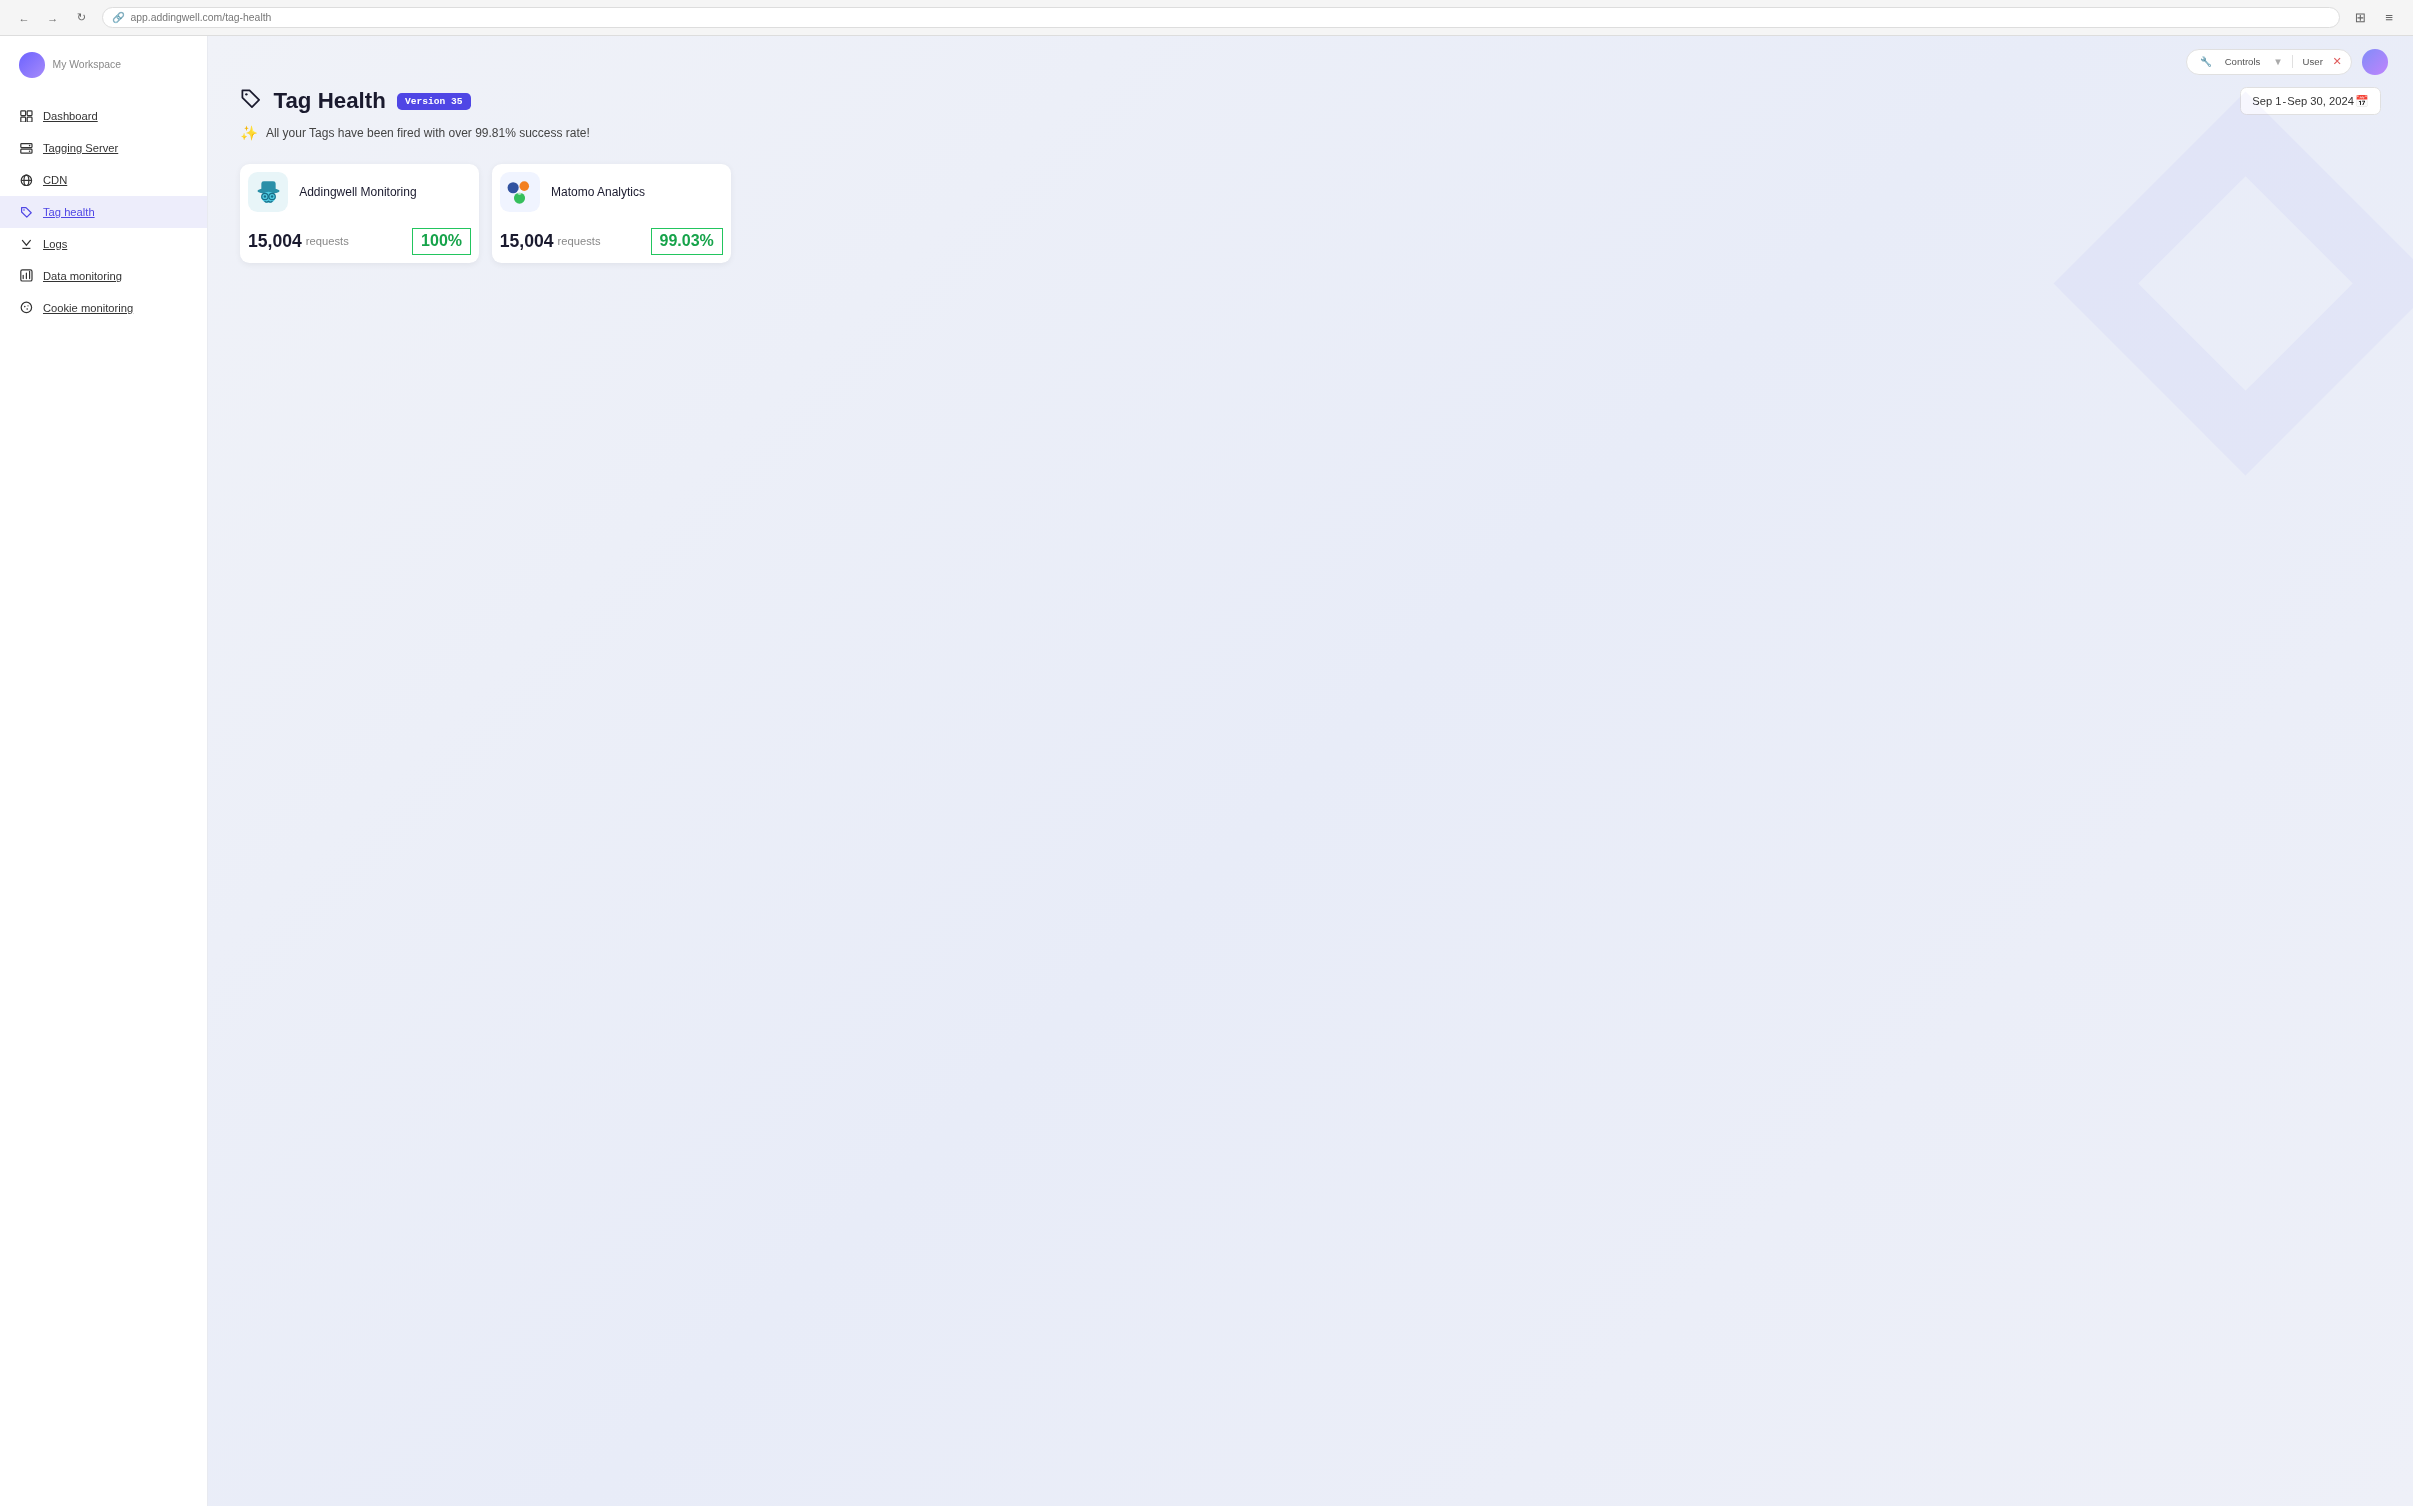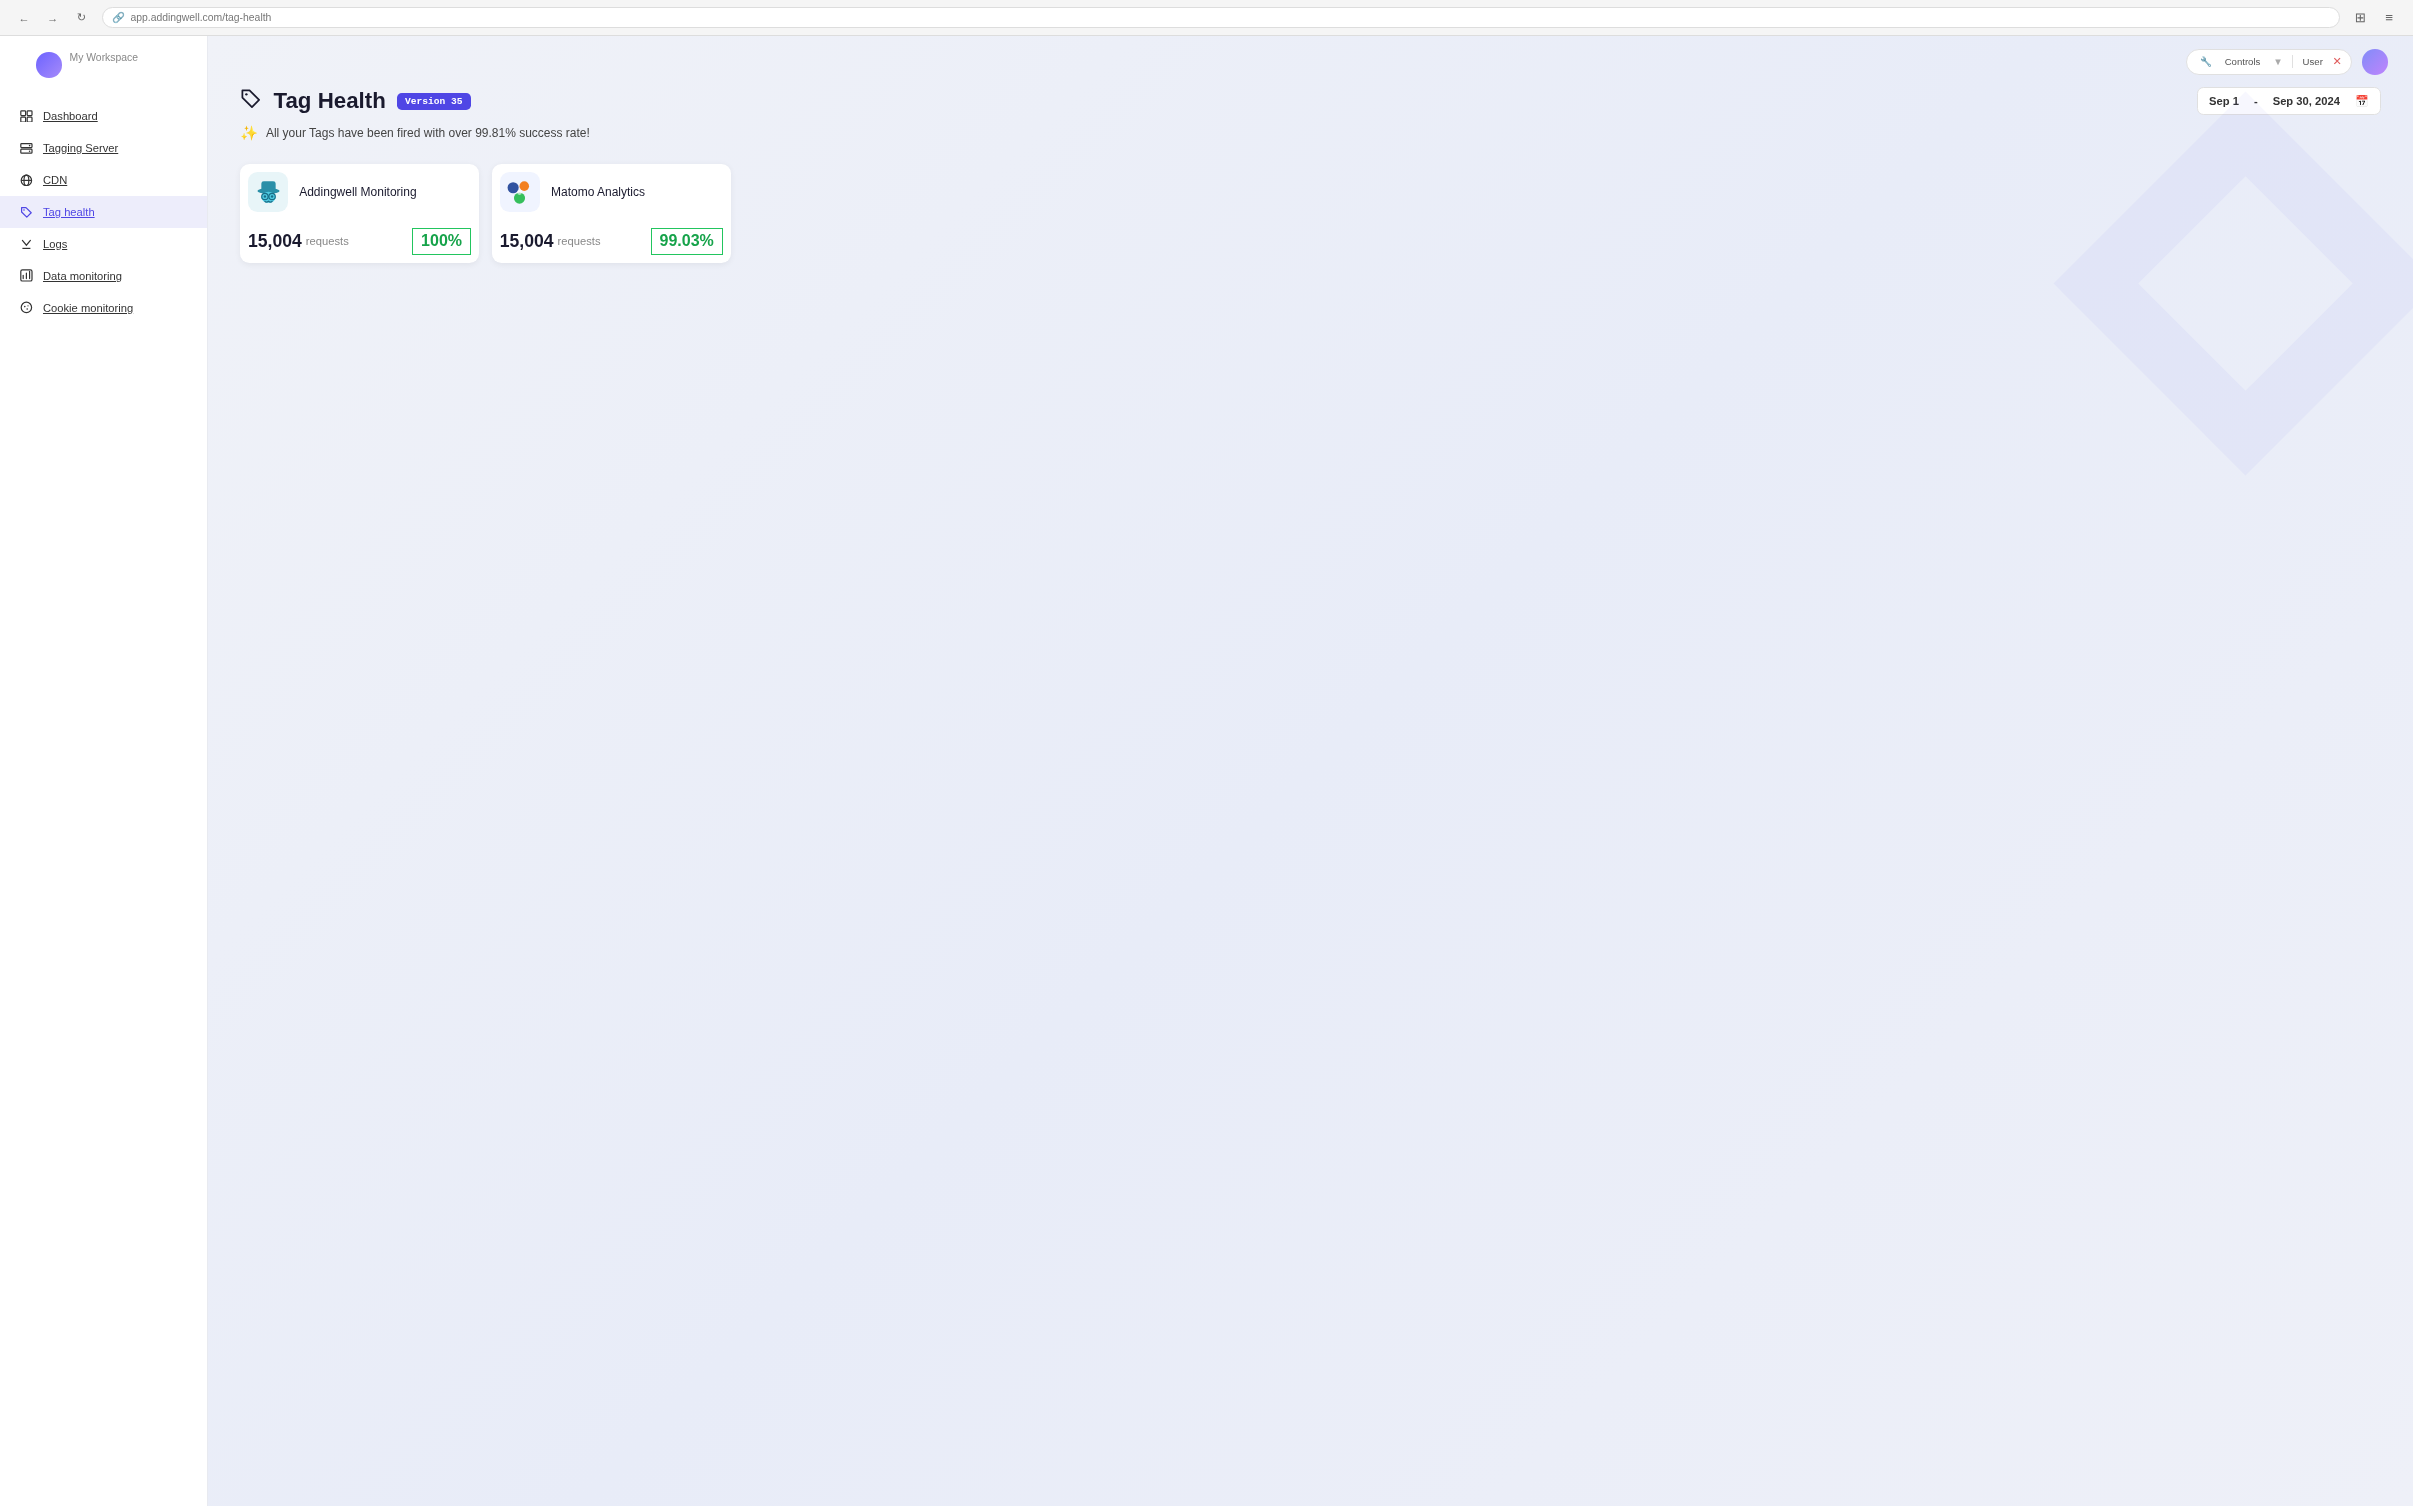--- a/index.html
+++ b/index.html
@@ -75,22 +75,23 @@
       background: #fff;
       border-right: 0.8px solid #e8eaf0;
       display: flex;
       flex-direction: column;
       padding: 0;
       flex-shrink: 0;
       overflow-y: auto;
     }
 
     .sidebar-header {
-      padding: 16px 36px;
-      display: flex;
+      padding: 16px 19px;
+      display: flex;
+      align-items: center;
       gap: 8px;
     }
     .sidebar-logo-dot {
       width: 25.5px;
       height: 25.5px;
       border-radius: 50%;
       background: linear-gradient(135deg, #6c63ff, #a78bfa);
     }
     .sidebar-header-text {
       font-size: 10.4px;
@@ -235,29 +236,28 @@
       color: #fff;
       font-size: 9.6px;
       font-weight: 600;
       padding: 3.2px 8px;
       border-radius: 4.8px;
       font-family: Liberation Mono, monospace;
     }
     .date-range-selector {
       display: flex;
       align-items: center;
-      gap: 15px;
+      gap: 1px;
       background: #fff;
       border: 0.8px solid #e0e0e0;
       border-radius: 6.4px;
       padding: 6.4px 11.2px;
       font-size: 11.2px;
       color: #333;
       cursor: pointer;
-      font-weight: bold;
     }
 
     .success-message {
       display: flex;
       align-items: center;
       gap: 8px;
       margin-bottom: 22.3px;
       font-size: 12px;
       color: #444;
     }

